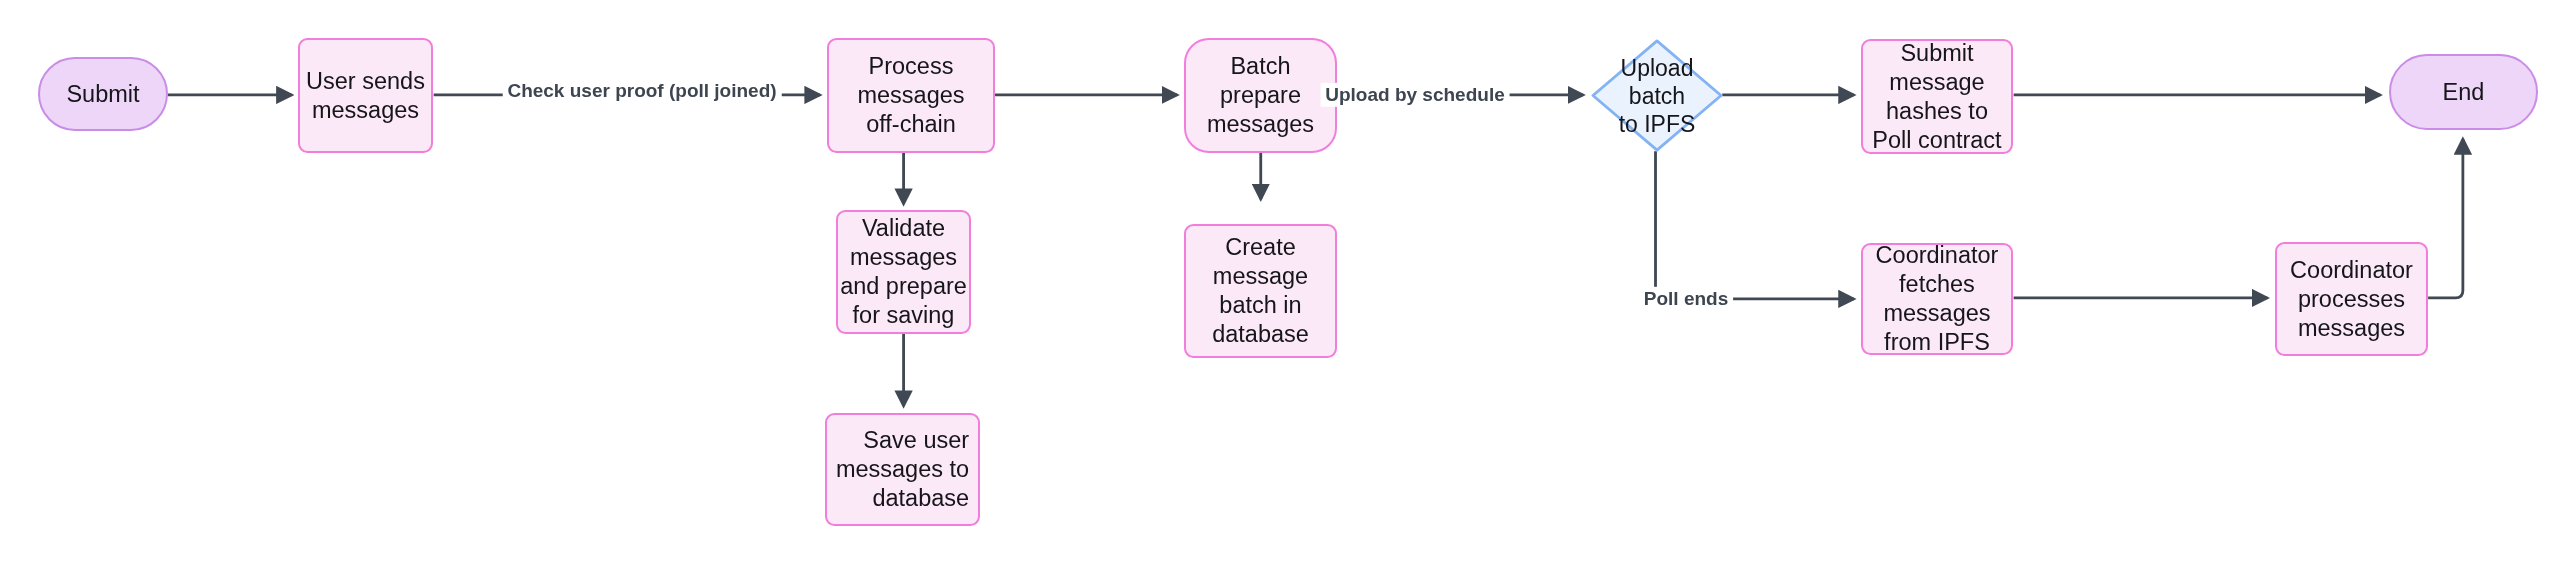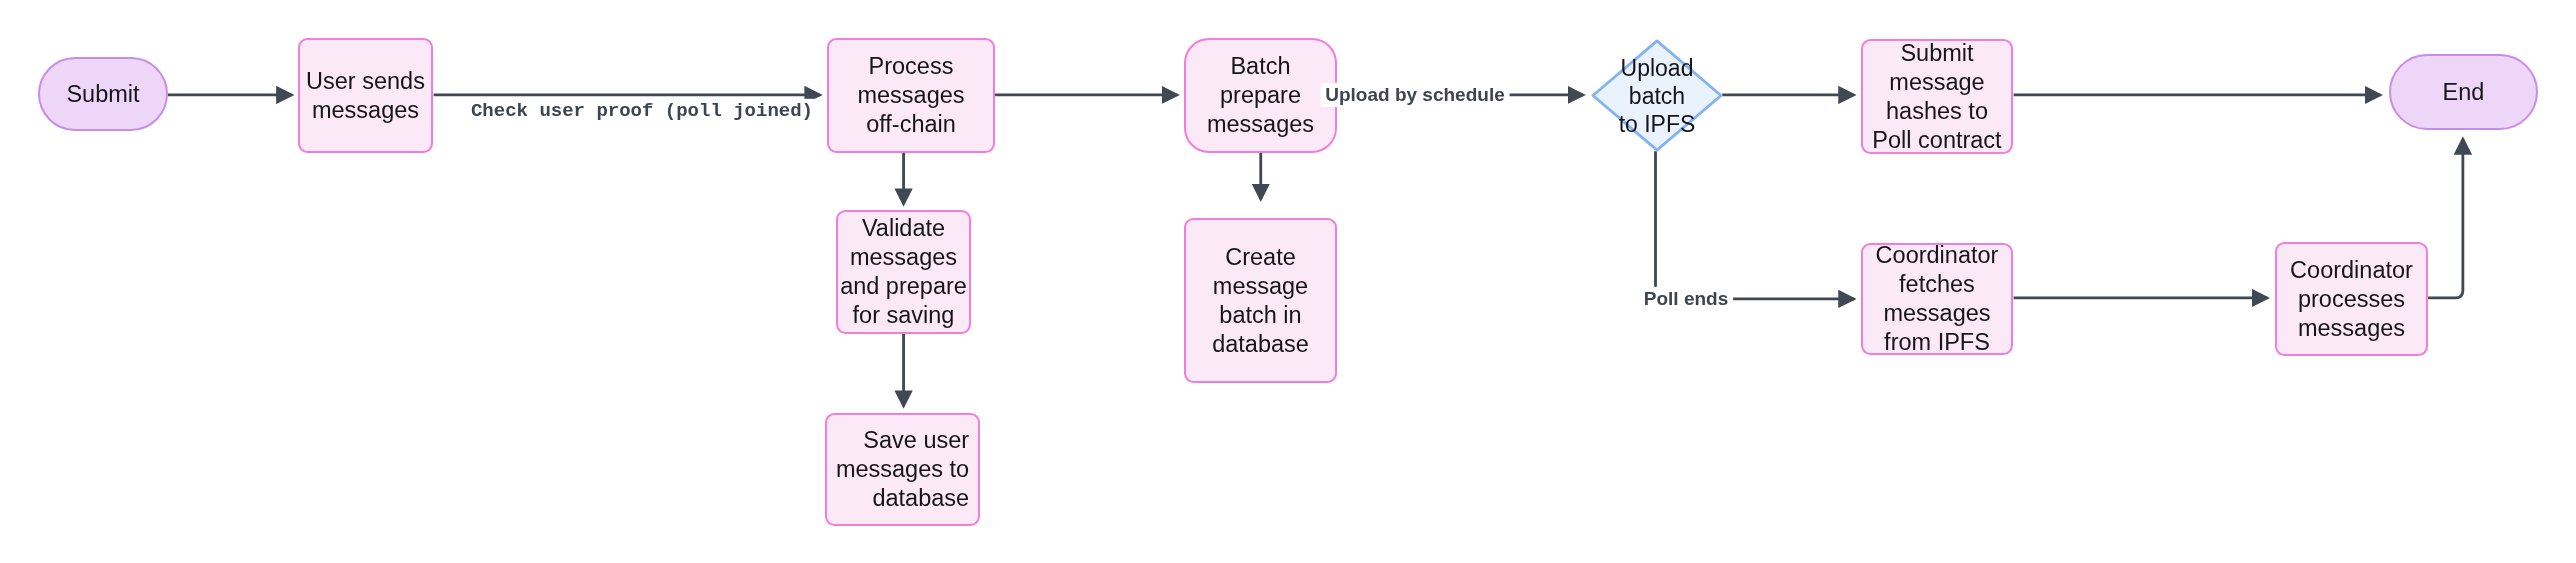--- a/index.html
+++ b/index.html
@@ -75,29 +75,29 @@
     white-space: nowrap;
   }
 
   
   #n0  { left: 38px;   top: 57px;  width: 130px; height: 74px; }
   #n1  { left: 298px;  top: 38px;  width: 135px; height: 115px; }
   #n2  { left: 827px;  top: 38px;  width: 168px; height: 115px; }
   #n3  { left: 836px;  top: 210px; width: 135px; height: 124px; }
   #n4  { left: 825px;  top: 413px; width: 155px; height: 113px; text-align: right; }
   #n5  { left: 1184px; top: 38px;  width: 153px; height: 115px; border-radius: 25px; }
-  #n6  { left: 1184px; top: 218px; width: 153px; height: 165px; }
+  #n6  { left: 1184px; top: 224px; width: 153px; height: 134px; }
   #n7  { left: 1591px; top: 39px;  width: 132px; height: 113px; }
   #n8  { left: 1861px; top: 39px;  width: 152px; height: 115px; }
   #n9  { left: 1861px; top: 243px; width: 152px; height: 112px; }
   #n10 { left: 2275px; top: 242px; width: 153px; height: 114px; }
   #n11 { left: 2389px; top: 54px;  width: 149px; height: 76px; }
 
   
-  #el1 { left: 642px;  top: 111px; font-family: Liberation Mono, monospace; }
+  #el1 { left: 642px;  top: 91px; }
   #el6 { left: 1415px; top: 95px; }
   #el8 { left: 1686px; top: 299px; }
 </style>
 </head>
 <body>
 
 <div id="canvas">
 
   <svg id="edges" width="2576" height="563" viewBox="0 0 2740 599" aria-hidden="true">
     <defs>

